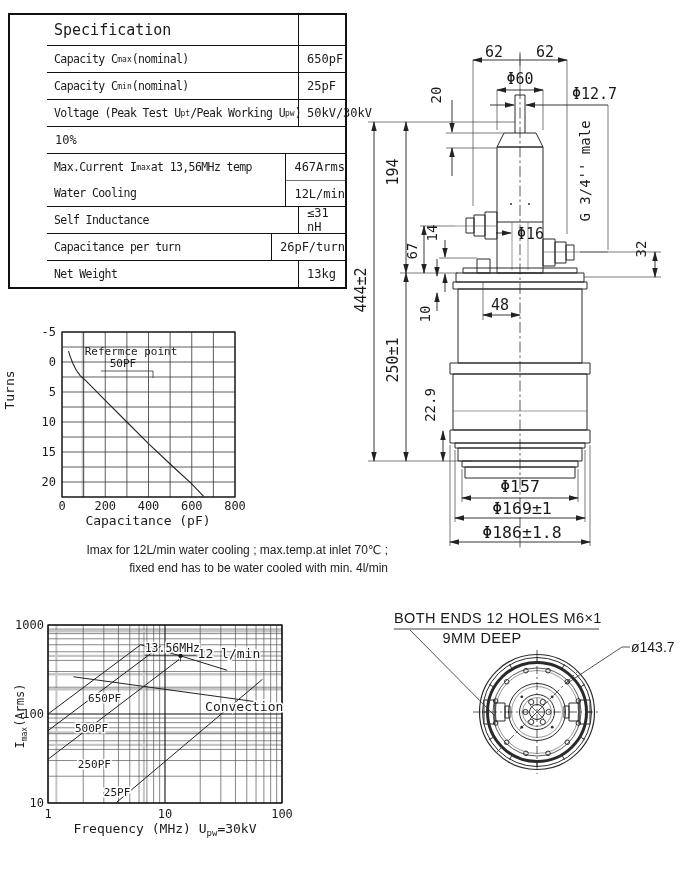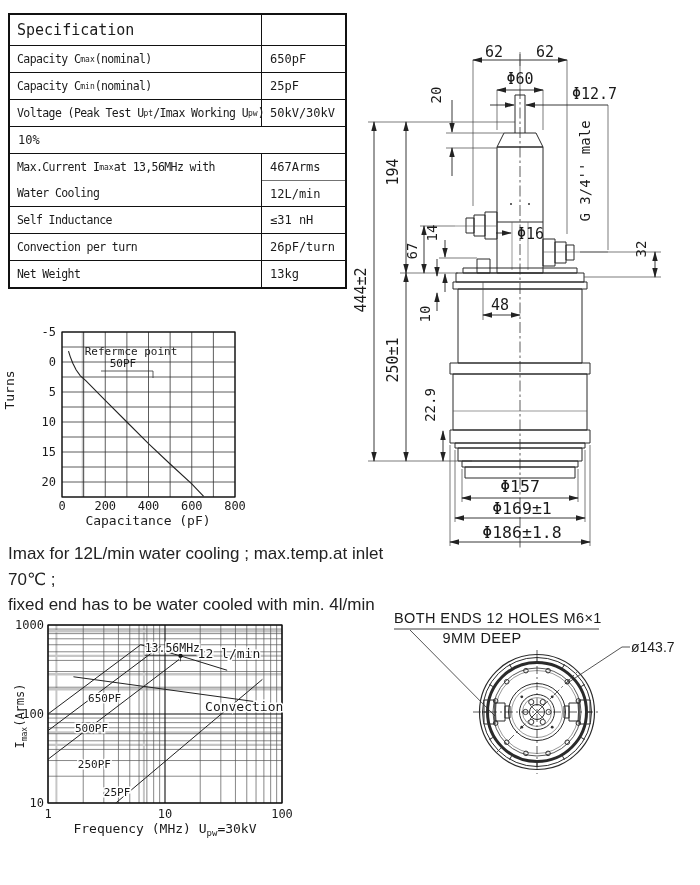--- a/index.html
+++ b/index.html
@@ -1,32 +1,32 @@
 <!DOCTYPE html>
 <html><head>
 <meta charset="utf-8">
 <style>
   html,body{margin:0;padding:0;background:#e8e8e8;}
   .page{position:relative;width:700px;height:885px;background:#ffffff;
         font-family:"DejaVu Sans Mono","Liberation Mono",monospace;color:#1a1a1a;overflow:hidden;}
   
   .spec-table{position:absolute;left:8px;top:13px;width:339px;border:2px solid #111;box-sizing:border-box;background:#fff;}
-  .spec-row{display:flex;border-top:1px solid #111;}
+  .spec-row{display:flex;border-top:1px solid #111;margin-left:37px;}
   .spec-row.first{border-top:none;}
   .spec-row.cont{border-top:none;align-items:flex-end;}
   .spec-cell-l{width:252px;border-right:1px solid #111;padding-left:7px;display:flex;align-items:center;
                font-size:11.5px;letter-spacing:-0.6px;height:26px;white-space:nowrap;box-sizing:border-box;}
   .spec-cell-r{flex:1;padding-left:8px;display:flex;align-items:center;font-size:12px;height:26px;box-sizing:border-box;}
   .spec-row.cont .spec-cell-r{border-top:1px solid #737373;}
   .spec-row.head .spec-cell-l{height:30px;font-size:15px;letter-spacing:0;}
   .spec-row.head .spec-cell-r{height:30px;}
   .spec-table sub{font-size:8px;letter-spacing:0;}
   
   .note{position:absolute;left:8px;top:541px;width:380px;font-family:"Liberation Sans","DejaVu Sans",sans-serif;
-        font-size:17px;line-height:1.5;color:#222;}
+        font-size:12px;line-height:1.5;color:#222;text-align:right;}
   
   svg{position:absolute;overflow:visible;}
   svg text{font-family:"DejaVu Sans Mono","Liberation Mono",monospace;fill:#1a1a1a;}
   .ln{stroke:#2a2a2a;stroke-width:1;fill:none;}
   .lnt{stroke:#555;stroke-width:0.6;fill:none;}
   .cl{stroke:#333;stroke-width:0.8;fill:none;stroke-dasharray:11 3 2.5 3;}
   .dsh{stroke:#333;stroke-width:0.8;fill:none;stroke-dasharray:8 3 2 3;}
   .dim{stroke:#222;stroke-width:0.9;fill:none;marker-start:url(#ma);marker-end:url(#ma);}
   .de{stroke:#222;stroke-width:0.9;fill:none;marker-end:url(#ma);}
   .ds{stroke:#222;stroke-width:0.9;fill:none;marker-start:url(#ma);}
@@ -60,52 +60,52 @@
           <span>Capacity C</span>
           <sub>min</sub>
           <span>(nominal)</span>
         </div>
         <div class="spec-cell-r">25pF</div>
       </div>
       <div class="spec-row">
         <div class="spec-cell-l">
           <span>Voltage (Peak Test U</span>
           <sub>pt</sub>
-          <span>/Imax Working U</span>
+          <span>/Peak Working U</span>
           <sub>pw</sub>
           <span>)</span>
         </div>
         <div class="spec-cell-r">50kV/30kV</div>
       </div>
       <div class="spec-row">
         <div class="spec-cell-r">10%</div>
       </div>
       <div class="spec-row">
         <div class="spec-cell-l" style="border-bottom: none;">
           <span>Max.Current I</span>
           <sub>max</sub>
-          <span> at 13,56MHz with</span>
+          <span> at 13,56MHz temp</span>
         </div>
         <div class="spec-cell-r">467Arms</div>
       </div>
       <div class="spec-row cont">
         <div class="spec-cell-l" style="border-top: none;">
           <span>Water Cooling</span>
         </div>
         <div class="spec-cell-r">12L/min</div>
       </div>
       <div class="spec-row">
         <div class="spec-cell-l">
           <span>Self Inductance</span>
         </div>
         <div class="spec-cell-r">≤31 nH</div>
       </div>
       <div class="spec-row">
         <div class="spec-cell-l">
-          <span>Convection per turn</span>
+          <span>Capacitance per turn</span>
         </div>
         <div class="spec-cell-r">26pF/turn</div>
       </div>
       <div class="spec-row">
         <div class="spec-cell-l">
           <span>Net Weight</span>
         </div>
         <div class="spec-cell-r">13kg</div>
       </div>
     </div>

